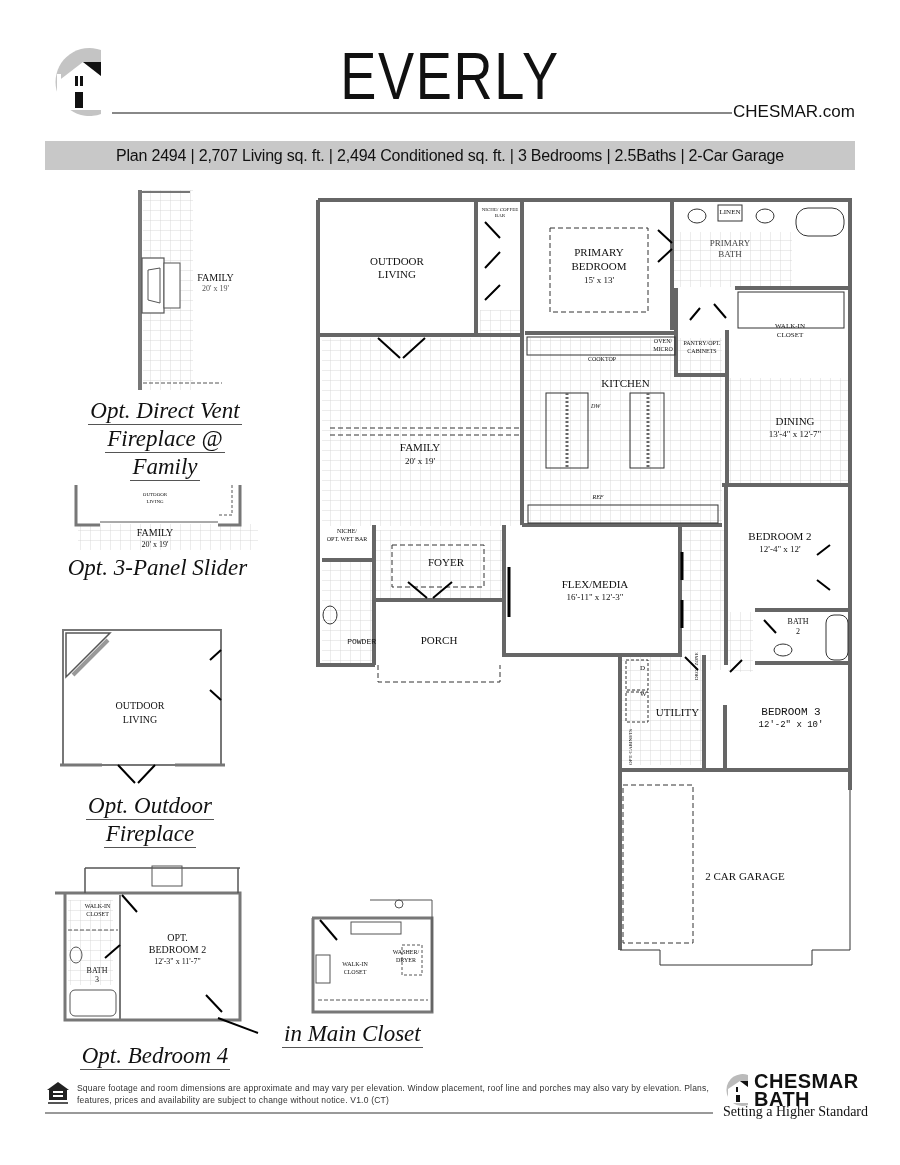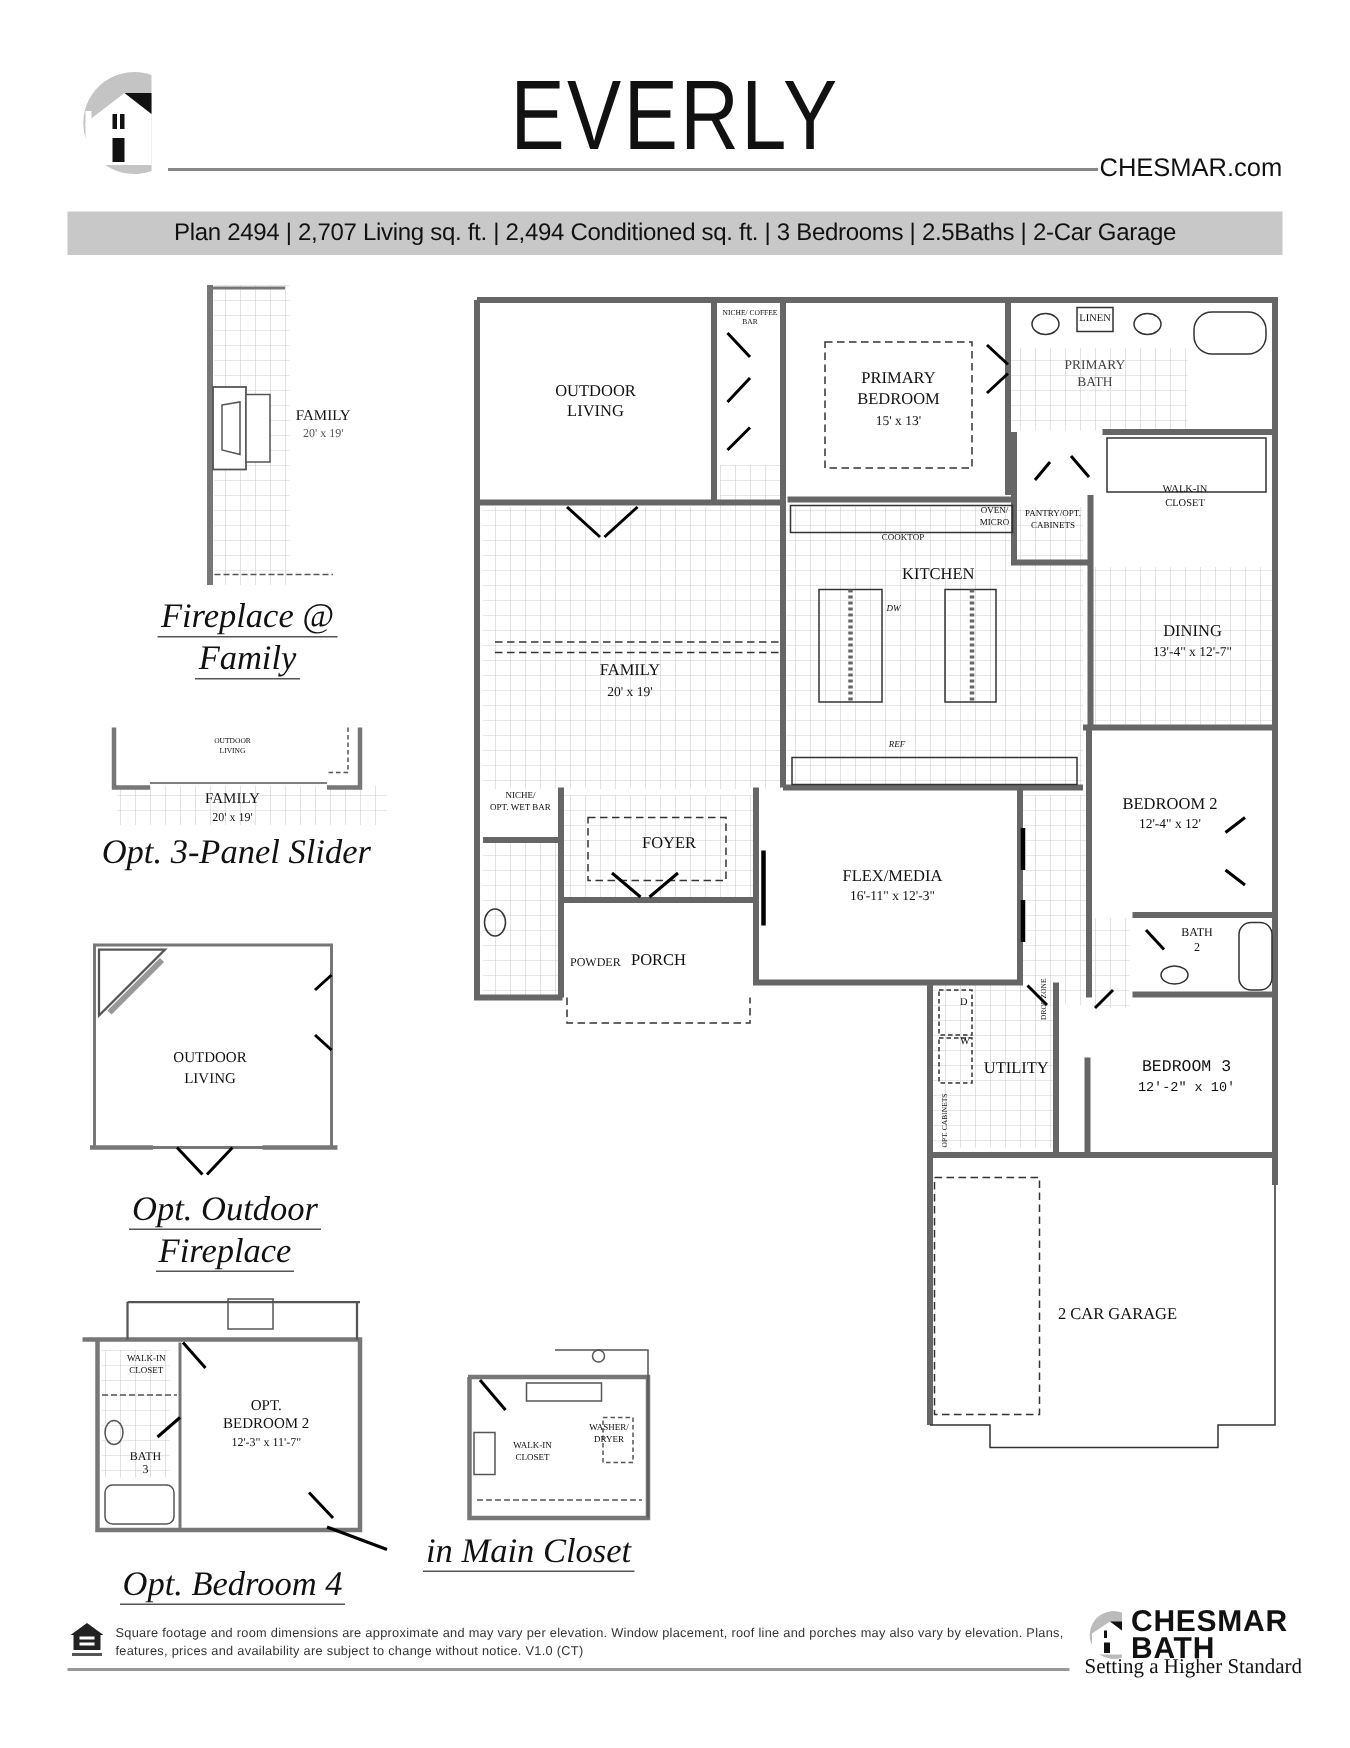--- a/index.html
+++ b/index.html
@@ -232,38 +232,39 @@
   <div style="font-size:9px">16'-11" x 12'-3"</div>
 </div>
 <div class="abs" style="left:735px;top:530px;width:90px;text-align:center;font-family:'Liberation Serif',serif;font-size:11px;line-height:13px;">
   <div>BEDROOM 2</div>
   <div style="font-size:9px">12'-4" x 12'</div>
 </div>
 <div class="abs" style="left:782px;top:617px;width:32px;text-align:center;font-family:'Liberation Serif',serif;font-size:8px;line-height:10px;">
   <div>BATH</div>
   <div>2</div>
 </div>
-<div class="abs" style="left:336px;top:637px;width:40px;text-align:left;font-family:Liberation Serif, serif;font-size:8px;margin-left:44px;">POWDER</div>
+<div class="abs" style="left:336px;top:637px;width:40px;text-align:right;font-family:Liberation Mono, monospace;font-size:8px;">POWDER</div>
 <div class="abs" style="left:376px;top:634px;width:126px;text-align:center;font-family:'Liberation Serif',serif;font-size:11px;">PORCH</div>
 <div class="abs" style="left:650px;top:706px;width:55px;text-align:center;font-family:'Liberation Serif',serif;font-size:11px;">UTILITY</div>
 <div class="abs" style="left:694px;top:680px;font-family:'Liberation Serif',serif;font-size:5px;transform:rotate(-90deg);transform-origin:left top;">DROP ZONE</div>
 <div class="abs" style="left:628px;top:765px;font-family:'Liberation Serif',serif;font-size:5px;transform:rotate(-90deg);transform-origin:left top;">OPT. CABINETS</div>
 <div class="abs" style="left:735px;top:706px;width:112px;text-align:center;font-family:Liberation Mono, monospace;font-size:11px;line-height:13px;">
   <div>BEDROOM 3</div>
   <div style="font-size:9px">12'-2" x 10'</div>
 </div>
 <div class="abs" style="left:680px;top:870px;width:130px;text-align:center;font-family:'Liberation Serif',serif;font-size:11px;">2 CAR GARAGE</div>
 <div class="abs" style="left:640px;top:690px;font-family:'Liberation Serif',serif;font-size:7px;">W</div>
 <div class="abs" style="left:640px;top:664px;font-family:'Liberation Serif',serif;font-size:7px;">D</div>
 
 <div class="abs" style="left:188px;top:272px;width:55px;text-align:center;font-family:'Liberation Serif',serif;font-size:10px;line-height:11px;">
   <div>FAMILY</div>
   <div style="font-size:8px;color:#555">20' x 19'</div>
 </div>
 <div class="abs cap" style="left:50px;top:397px;width:230px;">
+  <div><span>Opt. Direct Vent</span></div>
   <div><span>Fireplace @</span></div>
   <div><span>Family</span></div>
 </div>
 
 <div class="abs" style="left:110px;top:491px;width:90px;text-align:center;font-family:'Liberation Serif',serif;font-size:5px;line-height:7px;">
   <div>OUTDOOR</div>
   <div>LIVING</div>
 </div>
 <div class="abs" style="left:115px;top:527px;width:80px;text-align:center;font-family:'Liberation Serif',serif;font-size:10px;line-height:12px;">
   <div>FAMILY</div>

